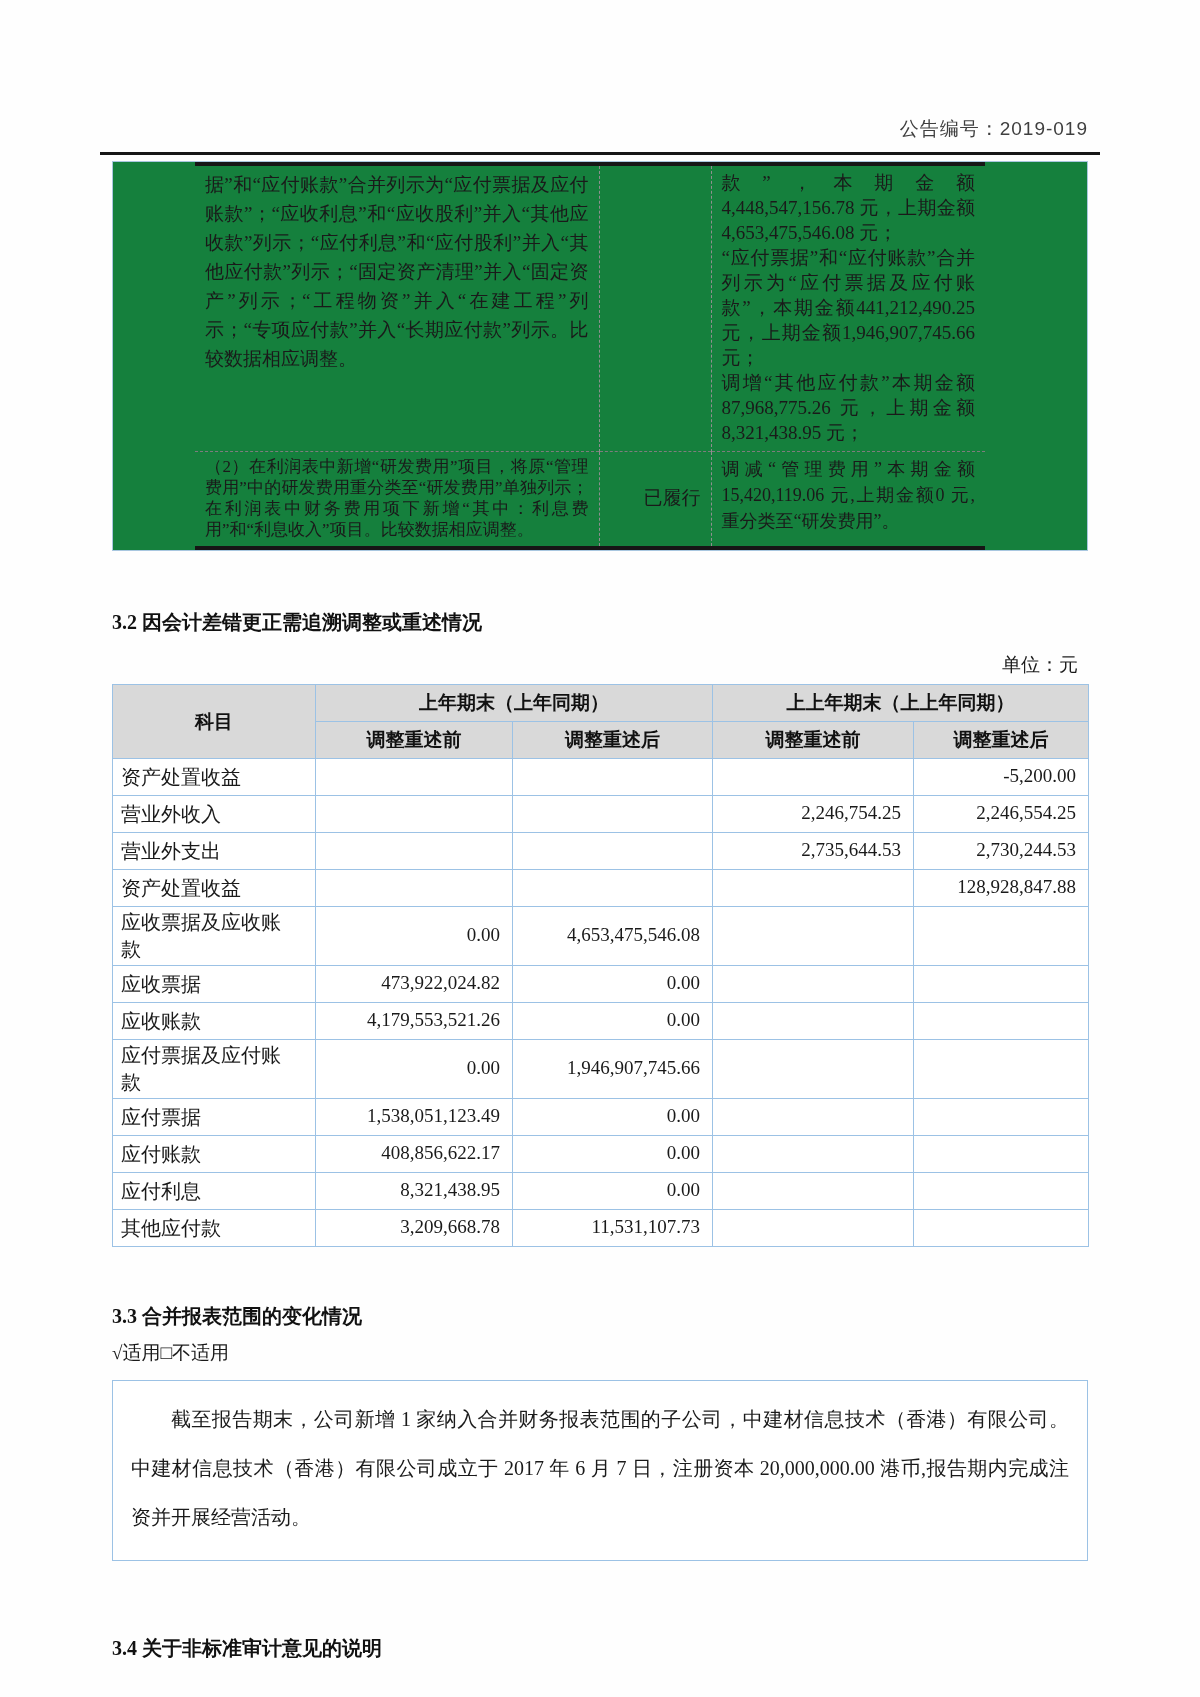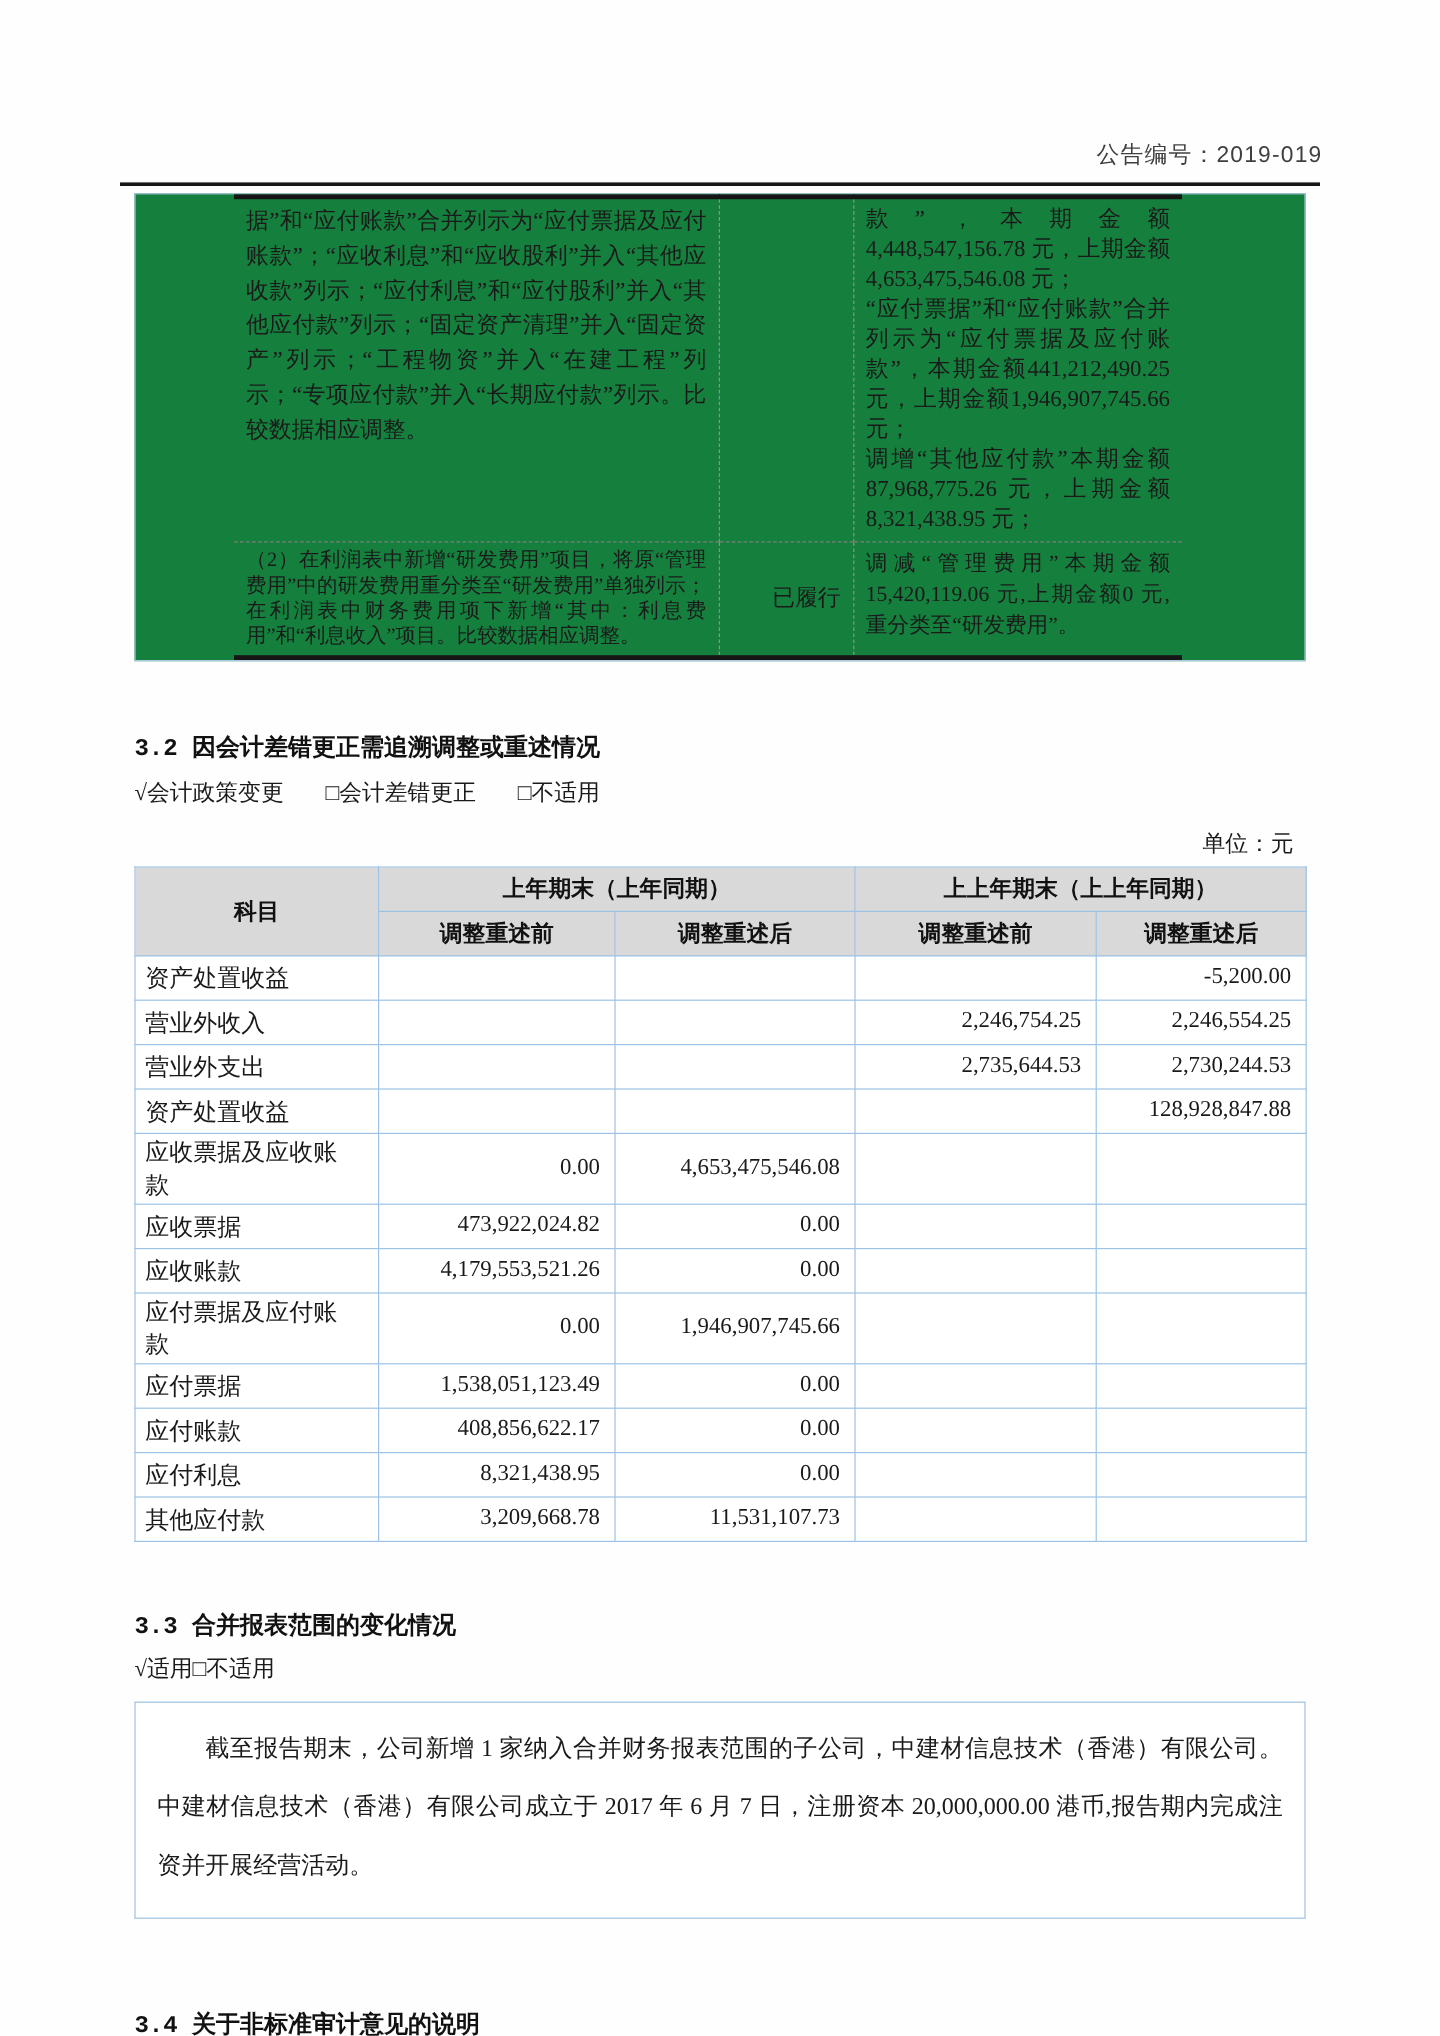--- a/index.html
+++ b/index.html
@@ -4,21 +4,21 @@
 <style>
   html,body { margin:0; padding:0; background:#e8e8e8; }
   .page {
     position:relative; width:1200px; height:1697px; margin:0 auto;
     background:#fefefe; overflow:hidden; color:#1a1a1a;
     font-family:"Liberation Serif","DejaVu Serif",serif;
   }
   .content { margin:0 112px; width:976px; }
 
   
-  .doc-header { padding-top:116px;margin-left:14px; }
+  .doc-header { padding-top:116px; }
   .doc-number {
     display:block; text-align:right; font-family:"Liberation Sans","DejaVu Sans",sans-serif;
     font-size:19px; color:#3f3f3f; letter-spacing:1px;
   }
   .top-rule { margin:10px 100px 0 100px; border:none; border-top:3px solid #161616; height:0; }
 
   
   .carry-box { margin:6px 112px 0 112px; border:1px solid #a9c7e0; background:#15803d; }
   table.carry { border-collapse:collapse; table-layout:fixed; width:790px; margin-left:82px;
     border-top:4px solid #161616; border-bottom:4px solid #161616; }
@@ -29,21 +29,21 @@
   table.carry td.div-l { border-left:1px dashed #8f8f8f; }
   table.carry tr.row2 td { border-top:1px dashed #7d7d7d; }
   .carry-change { font-size:19px; line-height:29px; text-align:justify; text-justify:inter-ideograph; }
   .carry-impact { font-size:19px; line-height:25px; white-space:pre-line;
     text-align:justify; text-justify:inter-ideograph; }
   tr.row2 .carry-change { font-size:17px; line-height:21px; }
   tr.row2 .carry-impact { font-size:18px; line-height:26px; }
   td.status-cell { text-align:right; vertical-align:middle !important; font-size:19px; }
 
   
-  .sec-title { margin:0 112px; font-family:Liberation Mono, monospace;
+  .sec-title { margin:0 112px; font-family:Liberation Serif, serif;
     font-weight:bold; font-size:20px; color:#111; }
   .t32 { margin-top:58px; }
   .t33 { margin-top:56px; }
   .t34 { margin-top:74px; }
   .opts { margin:12px 112px 0 112px; font-size:19px; }
   .opts .opt { margin-right:30px; }
   .unit-label { margin:16px 112px 0 112px; text-align:right; font-size:19px; padding-right:10px; }
 
   
   table.main { border-collapse:collapse; table-layout:fixed; width:976px; margin:6px 0 0 112px;
@@ -92,25 +92,20 @@
       <tr class="row2">
         <td class="carry-change">（2）在利润表中新增“研发费用”项目，将原“管理费用”中的研发费用重分类至“研发费用”单独列示；在利润表中财务费用项下新增“其中：利息费用”和“利息收入”项目。比较数据相应调整。</td>
         <td class="status-cell div-l">已履行</td>
         <td class="carry-impact div-l">调减“管理费用”本期金额15,420,119.06 元,上期金额0 元,重分类至“研发费用”。</td>
       </tr>
     </tbody>
       </table>
   </div>
 
   <div class="sec-title t32">3.2 因会计差错更正需追溯调整或重述情况</div>
-  <div class="opts">
-    <span class="opt">√会计政策变更</span>
-    <span class="opt">□会计差错更正</span>
-    <span class="opt">□不适用</span>
-  </div>
   <div class="unit-label">单位：元</div>
 
   <table class="main">
     <colgroup>
         <col style="width:203px">
         <col style="width:197px">
         <col style="width:200px">
         <col style="width:201px">
         <col style="width:175px">
       </colgroup>

